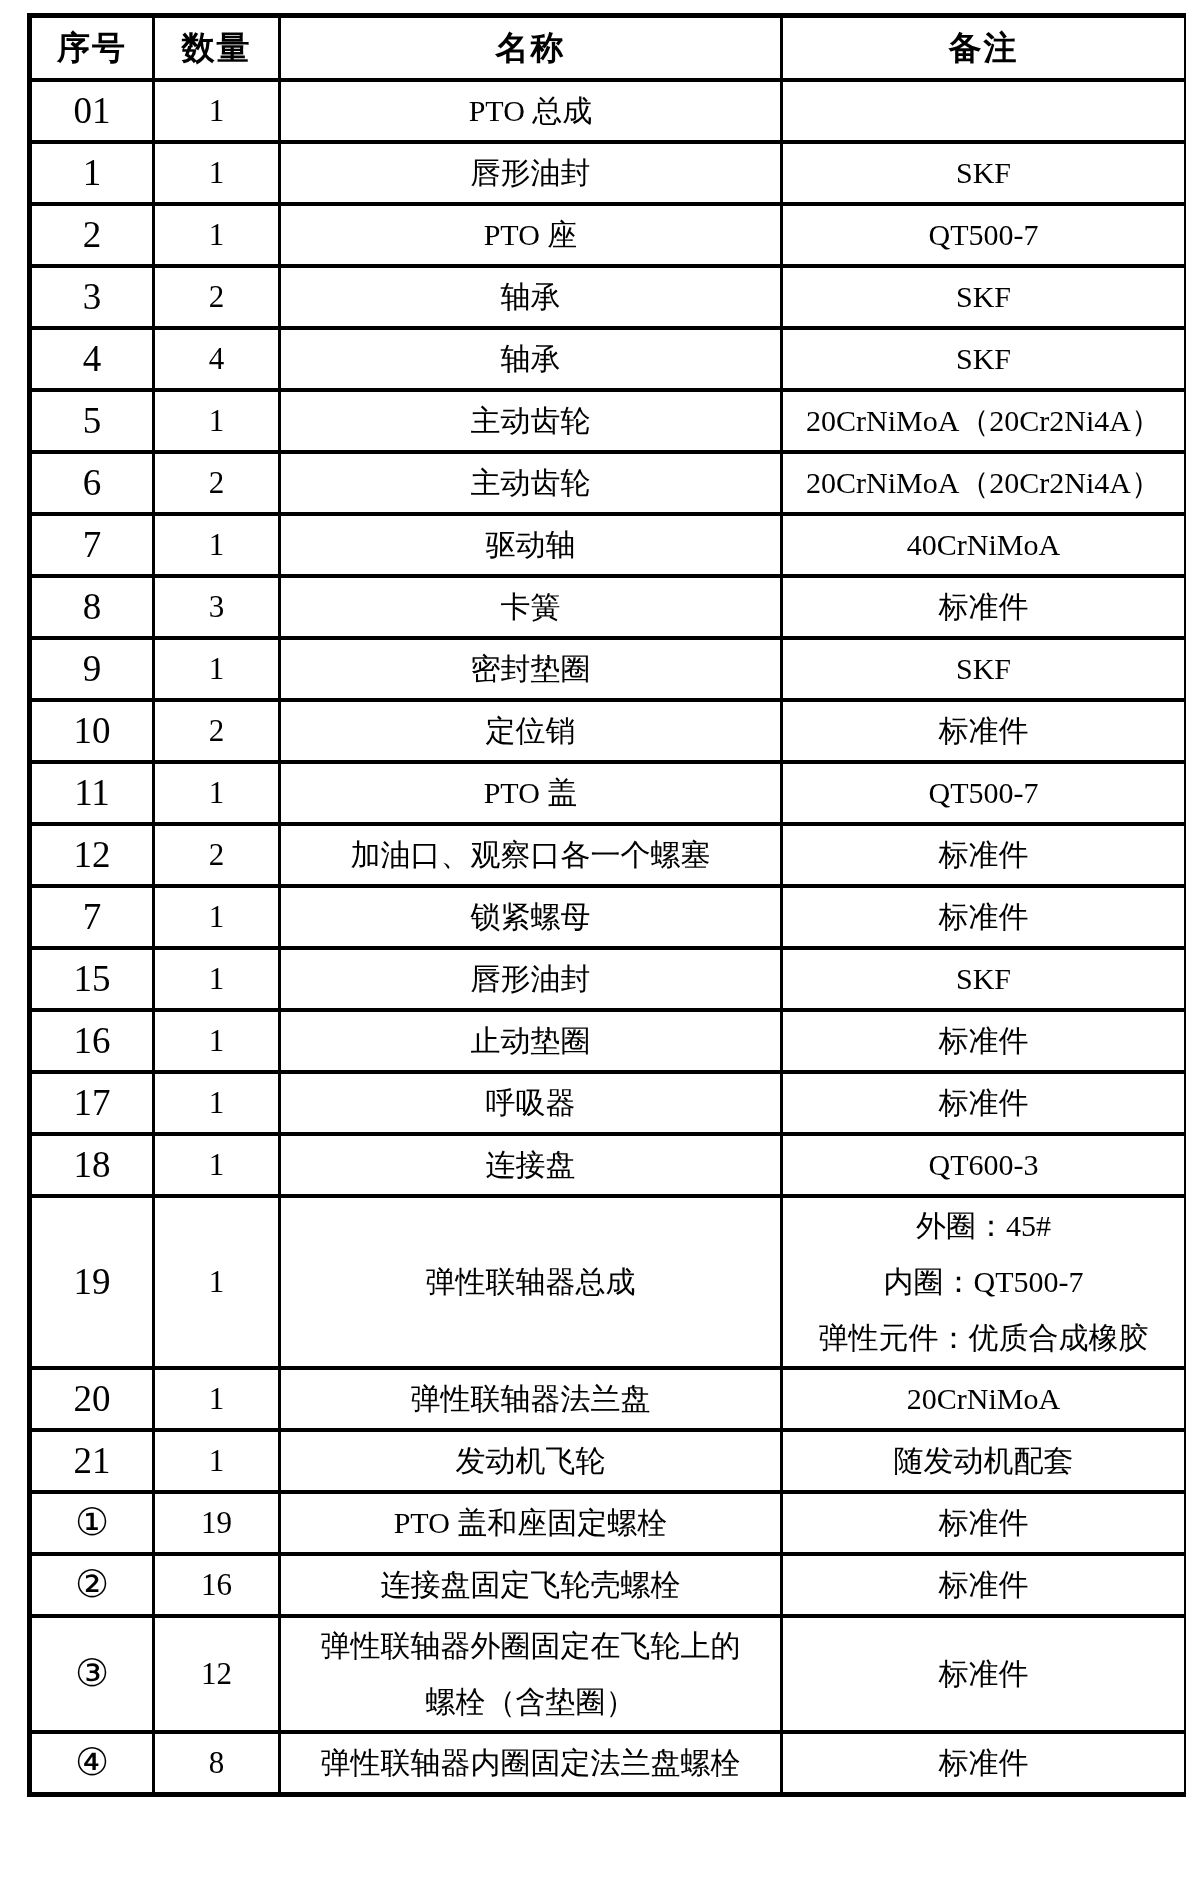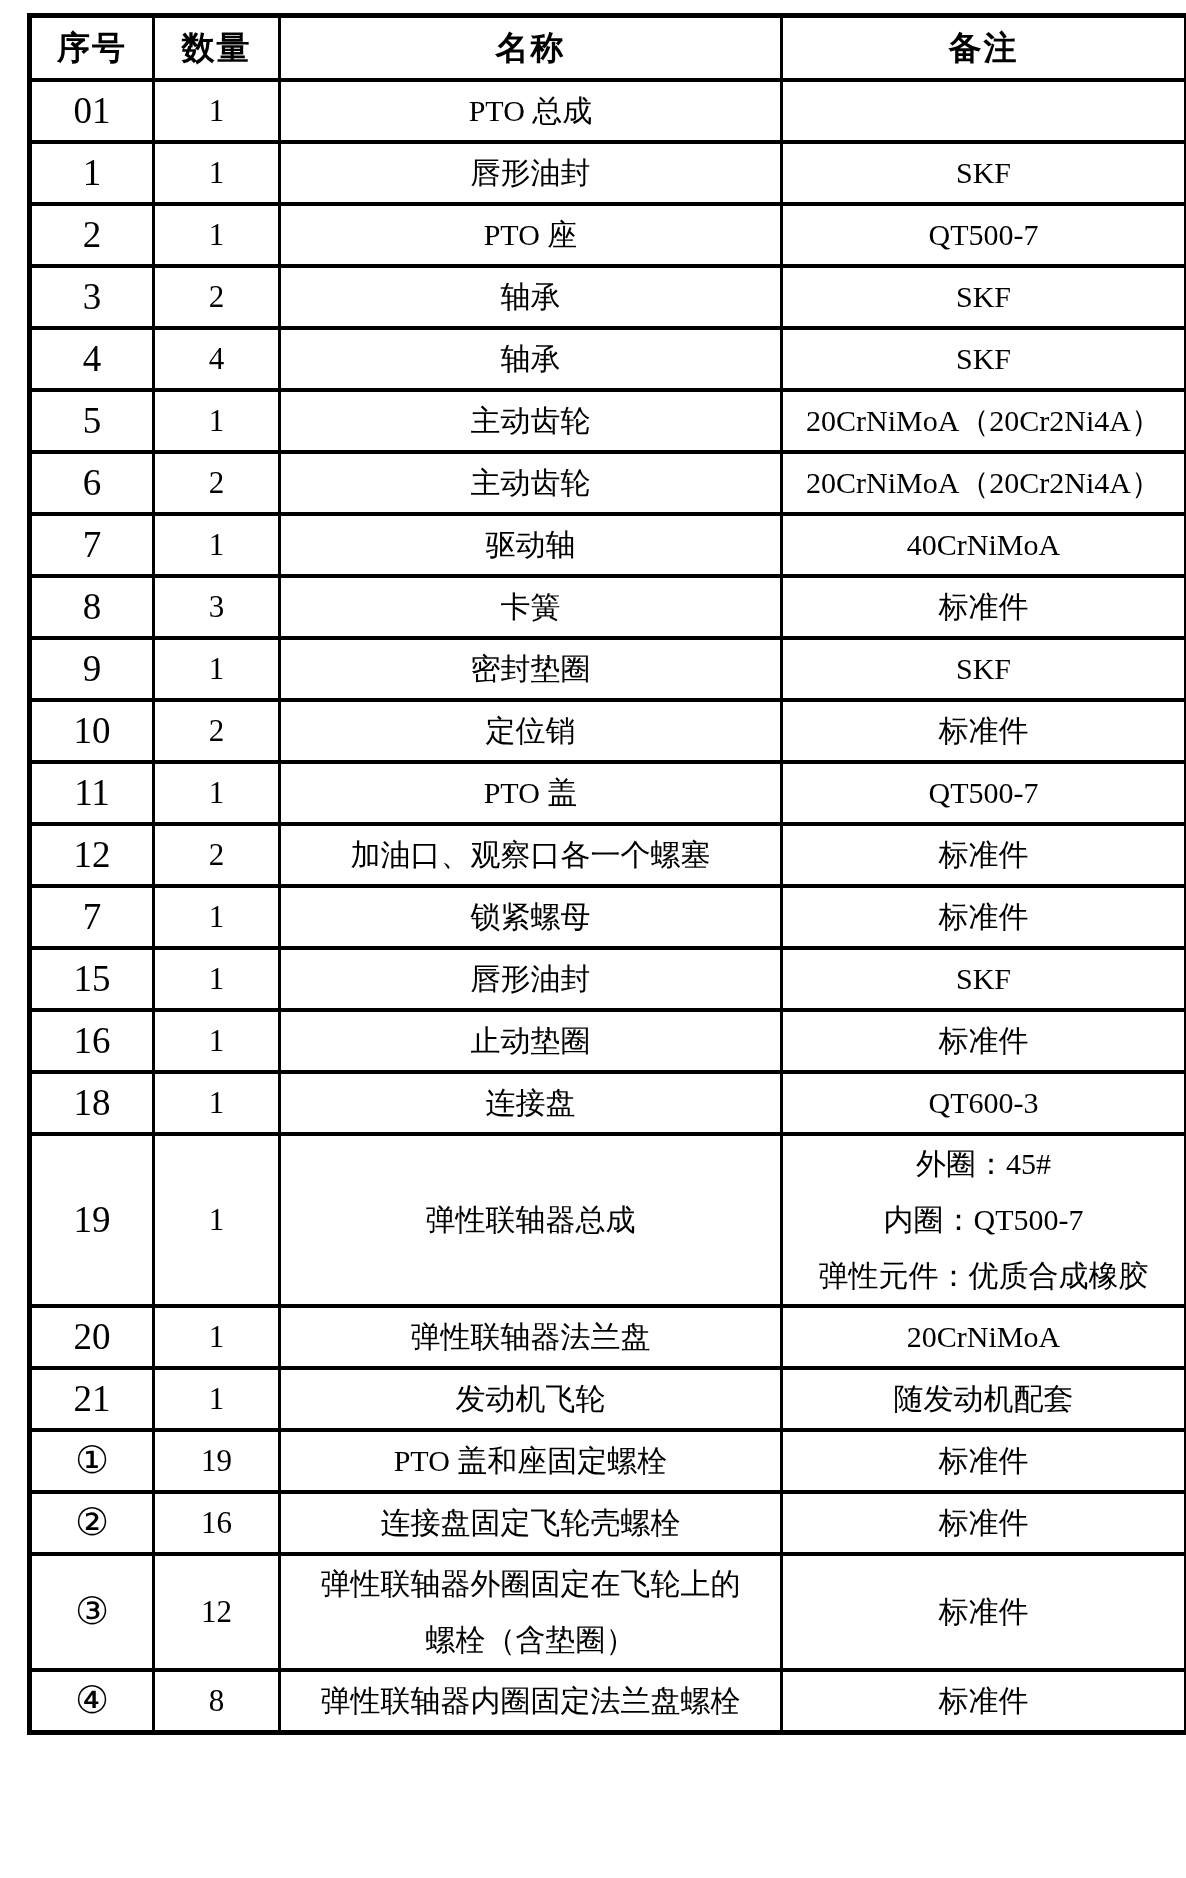--- a/index.html
+++ b/index.html
@@ -174,20 +174,26 @@
           <td class="name">唇形油封</td>
           <td class="remark">SKF</td>
         </tr>
         <tr>
           <td class="serial">16</td>
           <td class="qty">1</td>
           <td class="name">止动垫圈</td>
           <td class="remark">标准件</td>
         </tr>
         <tr>
+          <td class="serial">17</td>
+          <td class="qty">1</td>
+          <td class="name">呼吸器</td>
+          <td class="remark">标准件</td>
+        </tr>
+        <tr>
           <td class="serial">18</td>
           <td class="qty">1</td>
           <td class="name">连接盘</td>
           <td class="remark">QT600-3</td>
         </tr>
         <tr>
           <td class="serial">19</td>
           <td class="qty">1</td>
           <td class="name">弹性联轴器总成</td>
           <td class="remark">

